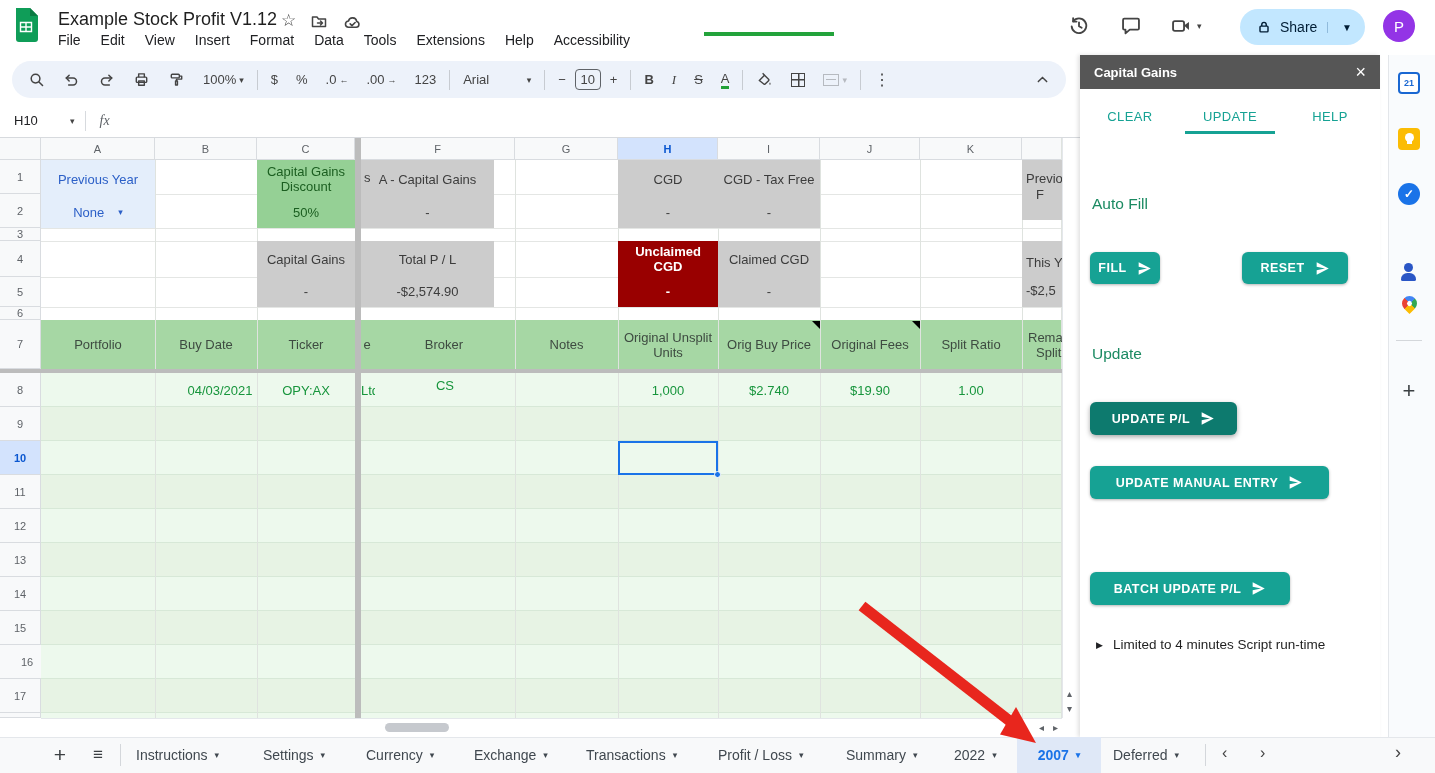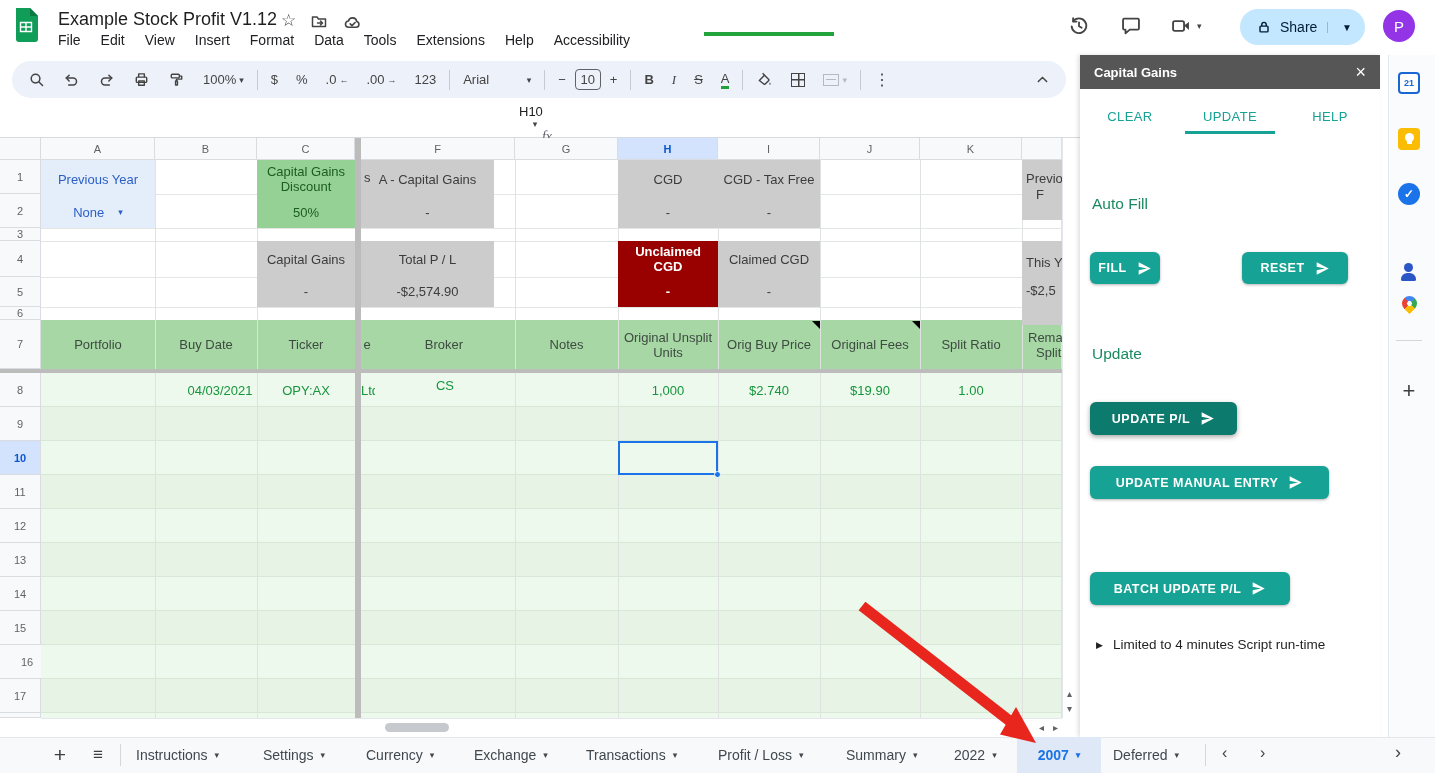--- a/index.html
+++ b/index.html
@@ -31,21 +31,21 @@
   .strike-s { text-decoration:line-through; }
   .a-under { border-bottom:3px solid #21a038; padding-bottom:0px; font-weight:500; }
   .borders-ic { width:14px; height:14px; border:1.5px solid #444;
     background-image:linear-gradient(#444,#444),linear-gradient(#444,#444);
     background-size:1.5px 100%,100% 1.5px; background-position:center; background-repeat:no-repeat; }
   .merge-ic { width:16px; height:12px; border:1.5px solid #b6bac0; position:relative; }
   .merge-ic:after { content:""; position:absolute; left:2px; right:2px; top:4px; height:1.5px; background:#b6bac0; }
   .vdots { font-size:16px; color:#444; }
 
   
-  .fbar { left:0; top:104px; width:1080px; height:34px; background:#fff; border-bottom:1px solid #d7dade; display:flex; align-items:center;flex-direction:column; }
+  .fbar { left:0; top:104px; width:1080px; height:34px; background:#fff; border-bottom:1px solid #d7dade; display:flex; align-items:center; }
   .fx { font-style:italic; color:#5f6368; font-size:14px; font-family:"Liberation Serif",serif; }
 
   
   .colheader, .rowheader { background:#f8f9fa; color:#5f6368; font-size:11px; border-right:1px solid #d9dce0; border-bottom:1px solid #d9dce0; }
   .hl-header { background:#d3e3fd !important; color:#0b57d0 !important; font-weight:700; }
   .vline { width:1px; background:#dfe3df; z-index:1; }
   .hline { height:1px; background:#e4e6e4; }
   .band { left:41px; width:1021px; height:34px; border-bottom:1px solid #d7e8d7; z-index:0; }
   .band-a { background:var(--band-even,#edf9ed); }
   .band-b { background:var(--band-odd,#e7f3e4); }
@@ -369,21 +369,21 @@
     <div class="val">-$2,574.90</div>
   </div>
   <div class="abs block redblock" style="left:618px;top:241px;width:100px;height:66px;">
     <div class="lab">Unclaimed CGD</div>
     <div class="val">-</div>
   </div>
   <div class="abs block gray" style="left:718px;top:241px;width:102px;height:66px;">
     <div class="lab">Claimed CGD</div>
     <div class="val">-</div>
   </div>
-  <div class="abs block gray" style="left:1022px;top:241px;width:40px;height:84px;overflow:hidden;">
+  <div class="abs block gray" style="left:1022px;top:241px;width:40px;height:66px;overflow:hidden;">
     <span class="abs" style="left:4px;top:14px;white-space:nowrap;">This Y</span>
     <span class="abs" style="left:4px;top:42px;white-space:nowrap;">-$2,5</span>
   </div>
 
   <div class="abs hdr7" style="left:41px;top:320px;width:114px;height:49px;">Portfolio</div>
   <div class="abs hdr7" style="left:155px;top:320px;width:102px;height:49px;">Buy Date</div>
   <div class="abs hdr7" style="left:257px;top:320px;width:98px;height:49px;">Ticker</div>
   <div class="abs hdr7" style="left:361px;top:320px;width:12px;height:49px;padding:0;">e</div>
   <div class="abs hdr7" style="left:373px;top:320px;width:142px;height:49px;">Broker</div>
   <div class="abs hdr7" style="left:515px;top:320px;width:103px;height:49px;">Notes</div>

